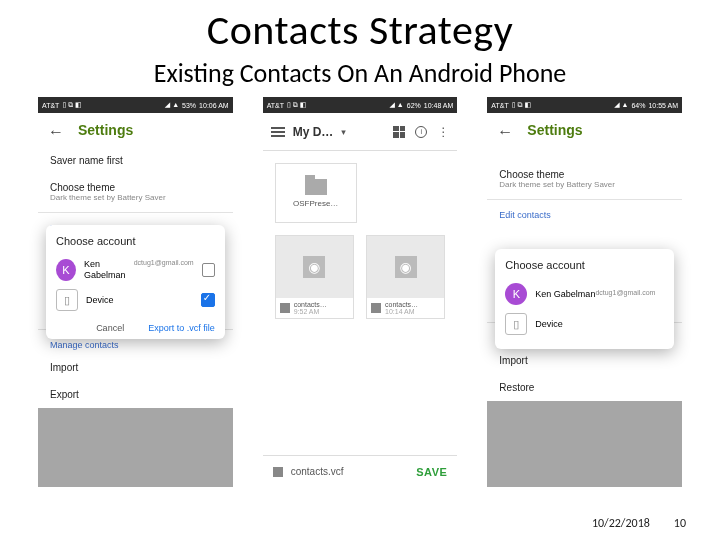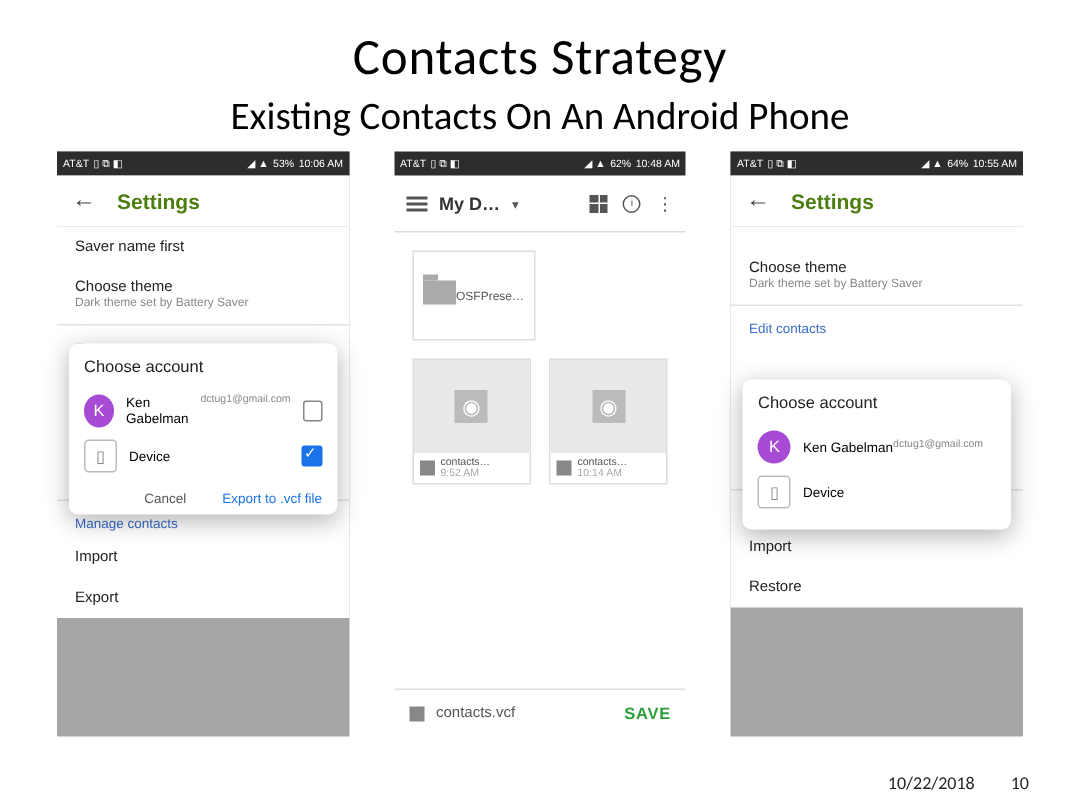--- a/index.html
+++ b/index.html
@@ -1,17 +1,17 @@
 <!DOCTYPE html>
 <html><head>
 <meta charset="utf-8">
 <style>
   * { box-sizing: border-box; margin: 0; padding: 0; }
   body { width: 720px; height: 540px; background: #fff; font-family: "Segoe UI", Arial, sans-serif; position: relative; }
-  .slide-title { font-size: 34px; font-weight: 400; text-align: center; margin-top: 18px; letter-spacing: 0.5px; font-family: Calibri, Arial, sans-serif; }
+  .slide-title { font-size: 42px; font-weight: 400; text-align: center; margin-top: 4px; letter-spacing: 0.5px; font-family: Calibri, Arial, sans-serif; }
   .slide-subtitle { font-size: 26px; font-weight: 400; text-align: center; margin-top: 2px; font-family: Calibri, Arial, sans-serif; }
   .shots { display: flex; justify-content: space-between; padding: 8px 38px 0 38px; gap: 30px; }
 
   .phone { width: 200px; height: 390px; position: relative; background: #fff; border: 0; }
   .overlay-dim { position: absolute; inset: 0; background: rgba(0,0,0,0.35); }
   .statusbar { height: 16px; background: #2d2d2d; color: #fff; font-size: 7px; display: flex; align-items: center; padding: 0 4px; position: relative; z-index:1;}
   .statusbar .left { display:flex; gap:3px; align-items:center;}
   .statusbar .right { margin-left:auto; display:flex; gap:3px; align-items:center;}
   .statusbar span { white-space: nowrap; }
 
@@ -45,21 +45,21 @@
   .drive-appbar { height:38px; background:#fff; display:flex; align-items:center; gap:8px; padding:0 8px; border-bottom:1px solid #ddd;}
   .hamb { width:14px; display:flex; flex-direction:column; gap:2px;}
   .hamb span{ height:2px; background:#555;}
   .drive-title{ font-size:12px; font-weight:600; color:#333;}
   .chev-down{ font-size:9px; color:#555;}
   .view-icon{ width:12px; height:12px; display:grid; grid-template-columns:1fr 1fr; grid-template-rows:1fr 1fr; gap:1px;}
   .view-icon span{ background:#555;}
   .info-icon { width:12px;height:12px;border:1.5px solid #555;border-radius:50%; display:flex;align-items:center;justify-content:center;font-size:7px;color:#555;}
   .kebab{ font-size:12px; color:#555; line-height:0.5;}
 
-  .folder-tile{ margin:12px; width:82px; height:60px; border:1px solid #ddd; display:flex; align-items:center; justify-content:center; font-size:8px; color:#555;}
+  .folder-tile{ margin:12px; width:82px; height:60px; border:1px solid #ddd; display:flex; flex-direction:column; align-items:center; justify-content:center; font-size:8px; color:#555;}
   .folder-icon{ width:22px;height:16px;background:#aaa; position:relative; margin-bottom:4px;}
   .folder-icon::before{content:"";position:absolute;top:-4px;left:0;width:10px;height:4px;background:#aaa;}
 
   .file-row{ display:flex; gap:12px; padding:0 12px;}
   .file-tile{ flex:1; border:1px solid #ddd; height:84px; display:flex; flex-direction:column; align-items:center; }
   .file-thumb{ flex:1; width:100%; background:#e9e9e9; display:flex; align-items:center; justify-content:center;}
   .person-icon{ width:22px;height:22px;background:#bbb; display:flex;align-items:center;justify-content:center; color:#fff; font-size:14px; }
   .file-label{ width:100%; display:flex; align-items:center; gap:4px; padding:3px 4px; font-size:7px; color:#555;}
   .small-person{ width:10px;height:10px;background:#888; }
 

